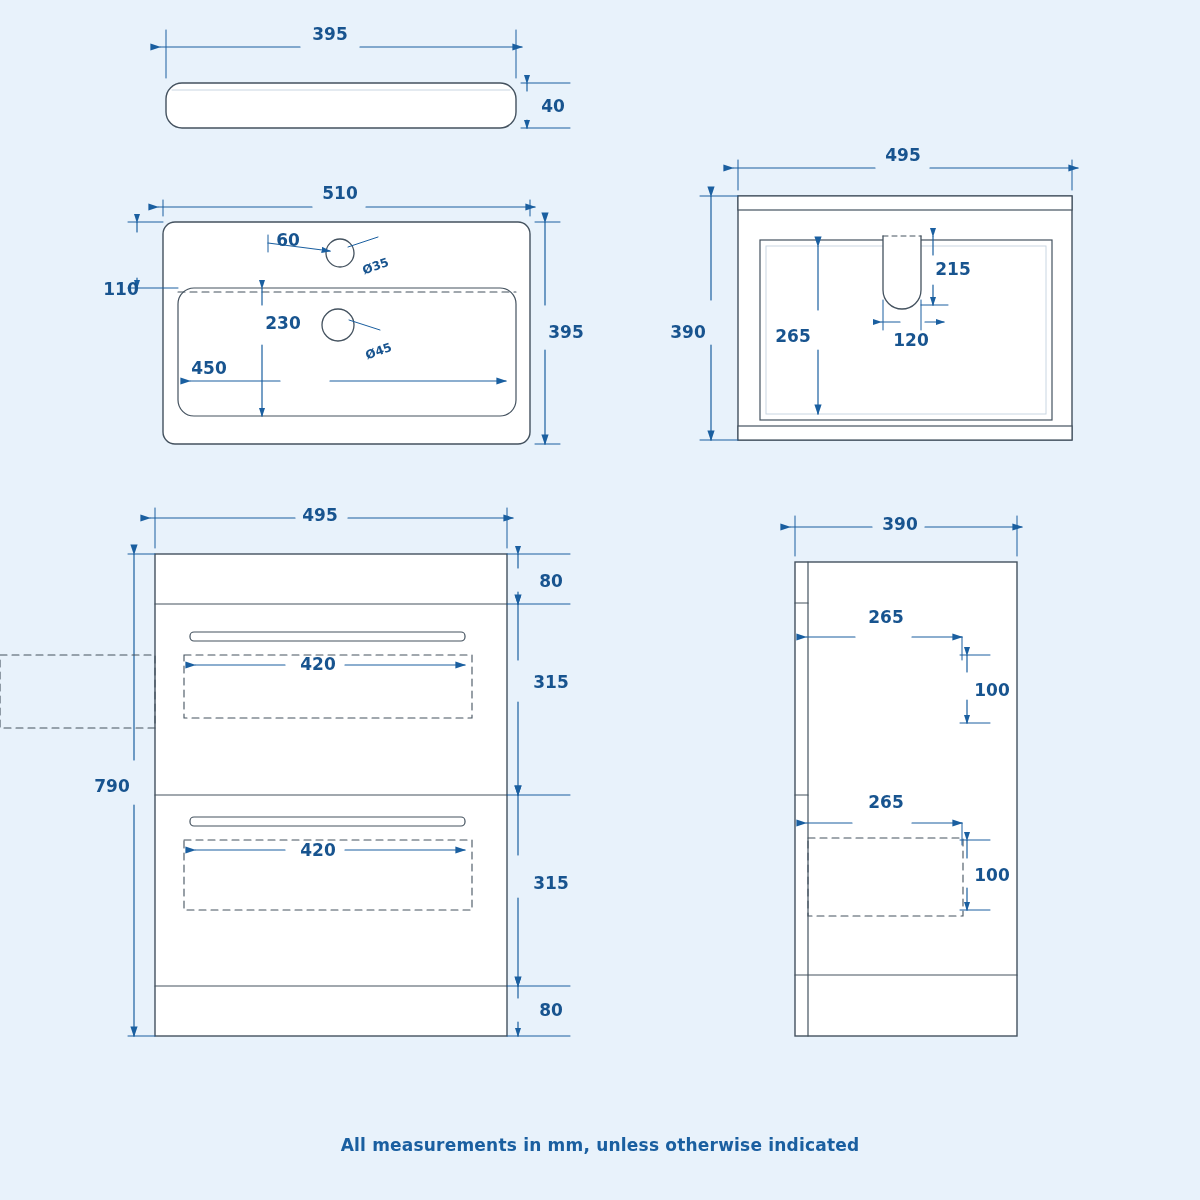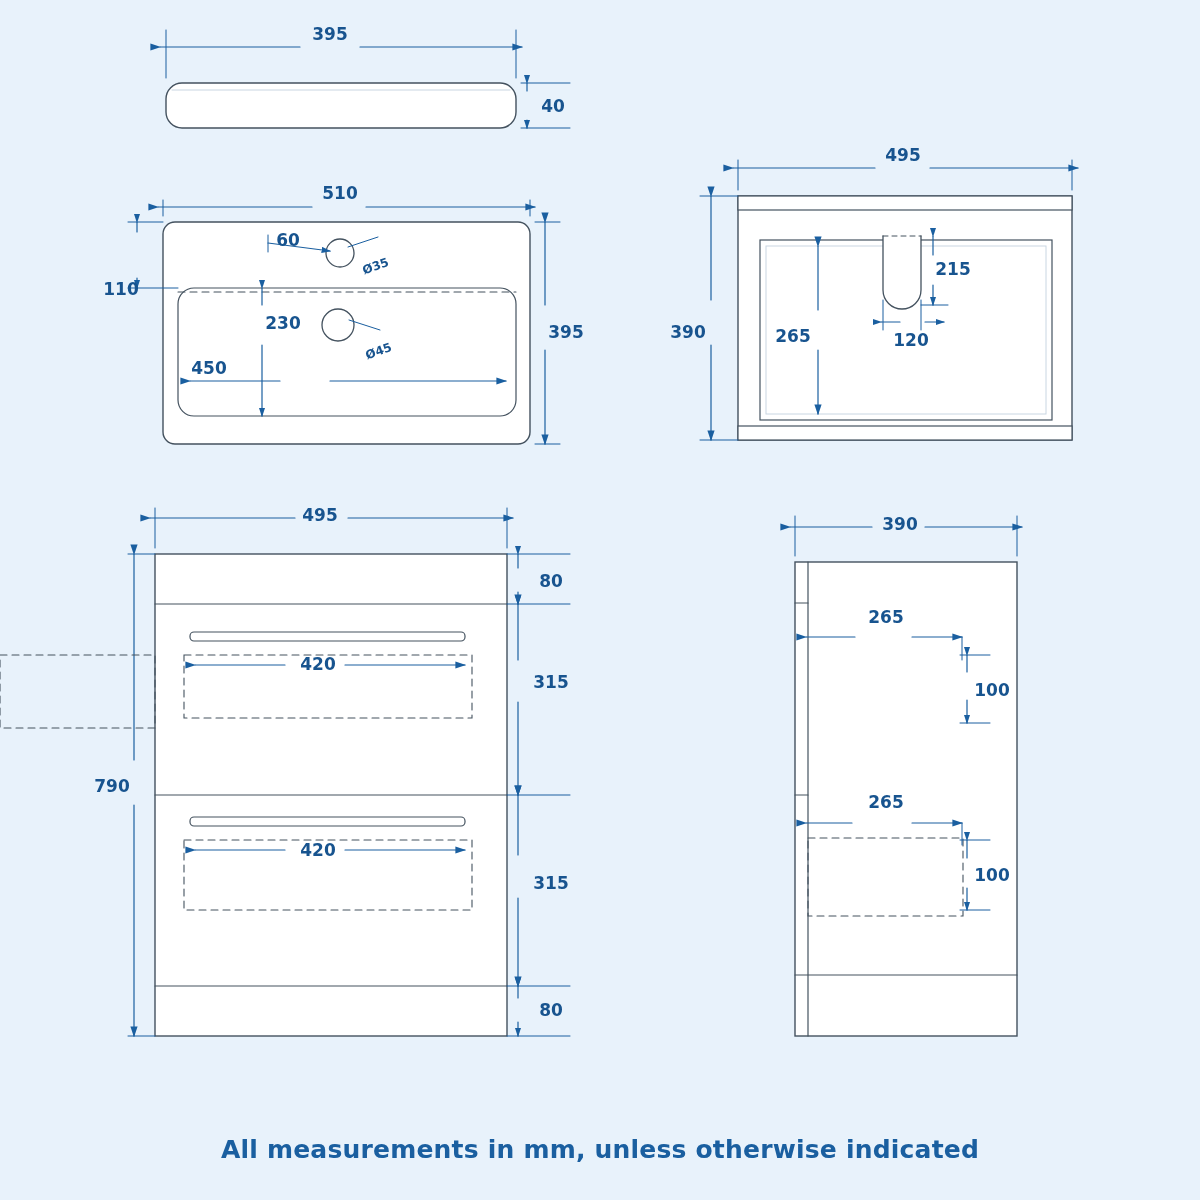--- a/index.html
+++ b/index.html
@@ -17,21 +17,21 @@
     font-size:17px;
     fill:#18548f;
     font-weight:600;
   }
   .dimtext.small{font-size:12px;}
   .footer{
     position:absolute;
     left:0;right:0;
     top:1135px;
     text-align:center;
-    font-size:25px;
+    font-size:17px;
     font-weight:700;
     color:#1a5fa0;
     letter-spacing:.2px;
   }
 </style>
 </head>
 <body>
 
 <div id="sheet">
 

